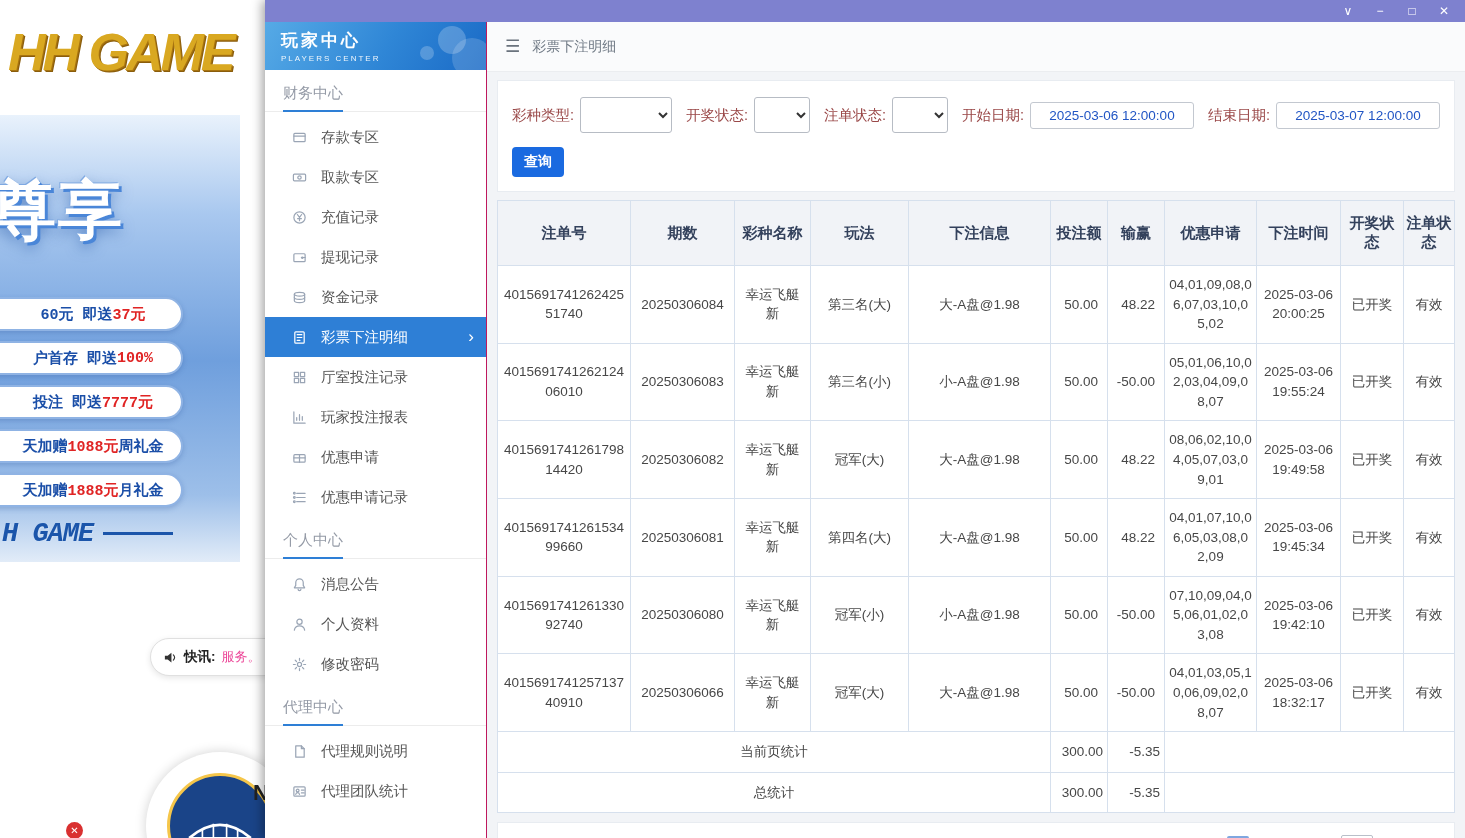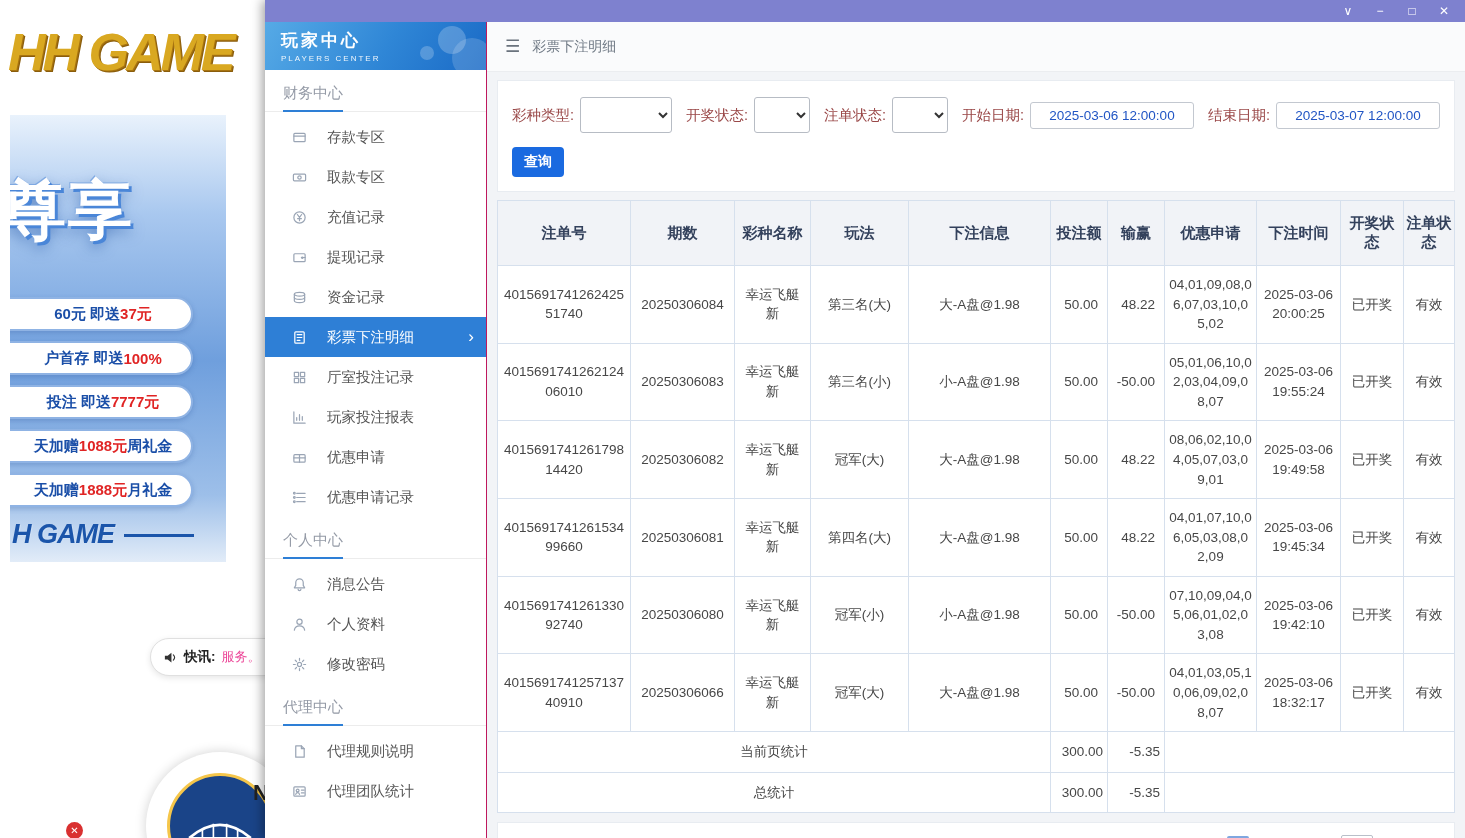--- a/index.html
+++ b/index.html
@@ -3,22 +3,22 @@
 <meta charset="utf-8">
 <style>
   * { margin:0; padding:0; box-sizing:border-box; }
   html,body { width:1465px; height:838px; overflow:hidden; }
   body { font-family:"Liberation Sans","DejaVu Sans",sans-serif; background:#fff; position:relative; }
 
   
   .site { position:absolute; inset:0; background:#fff; z-index:1; }
   .site-logo { position:absolute; left:8px; top:22px; font-size:52px; font-weight:900; font-style:italic;
                color:#d9a821; text-shadow:1px 1px 0 #a87410, 2px 2px 0 #8a5d0c; letter-spacing:-3px; white-space:nowrap; }
-  .promo { position:absolute; left:10px; top:115px; width:216px; height:447px;
-           background:linear-gradient(180deg,#e9f2fc 0%,#a9c8ef 22%,#6f9fdd 55%,#9dbfe9 85%,#e2ecf8 100%); overflow:hidden; }
+  .promo { position:absolute; left:0; top:115px; width:240px; height:447px;
+           background:linear-gradient(180deg,#e9f2fc 0%,#a9c8ef 22%,#6f9fdd 55%,#9dbfe9 85%,#e2ecf8 100%); overflow:hidden;font-family:Liberation Mono, monospace; }
   .promo-title { position:absolute; left:-8px; top:52px; font-size:64px; font-weight:900; color:#fff; letter-spacing:2px;
                  text-shadow:3px 3px 0 #4a86d8, -1px -1px 0 #7fa9e2, 0 6px 14px rgba(30,80,160,.55); white-space:nowrap; }
   .pills { position:absolute; left:0; top:182px; display:flex; flex-direction:column; gap:10px; }
   .pill { width:228px; margin-left:-45px; height:34px; background:#fff; border:2px solid #8fb3e4; border-radius:17px;
           display:flex; align-items:center; justify-content:center; padding-left:48px; font-size:15px; font-weight:bold;
           box-shadow:0 2px 5px rgba(40,80,150,.25); white-space:nowrap; }
   .pill-pre { color:#1b4fa8; }
   .pill-hl  { color:#e02424; }
   .promo-sublogo { position:absolute; left:2px; top:404px; font-size:27px; font-weight:900; font-style:italic;
                    color:#1b55aa; letter-spacing:-1px; text-shadow:1px 1px 0 #cfe0f5; }
@@ -49,21 +49,21 @@
   .sidebar-title { font-size:17px; font-weight:bold; letter-spacing:3px; }
   .sidebar-subtitle { font-size:8px; letter-spacing:2px; opacity:.92; margin-top:2px; }
   .bubble { position:absolute; border-radius:50%; background:rgba(255,255,255,.22); }
   .b1 { right:20px; top:4px;  width:28px; height:28px; }
   .b2 { right:52px; top:24px; width:14px; height:14px; }
   .b3 { right:-6px; top:16px; width:40px; height:40px; background:rgba(255,255,255,.16); }
   .sidebar-menu { flex:1; overflow:hidden; }
   .section-title { font-size:15px; color:#949aa6; padding:14px 0 8px 18px; border-bottom:1px solid #ececec;
                    margin-bottom:5px; position:relative; }
   .section-title::after { content:""; position:absolute; left:18px; bottom:-1px; width:60px; height:2px; background:#2e7fd6; }
-  .menu-item { height:40px; display:flex; align-items:center; gap:20px; padding-left:26px; font-size:14.5px; color:#555;
+  .menu-item { height:40px; display:flex; align-items:center; gap:14px; padding-left:26px; font-size:14.5px; color:#555;
                cursor:pointer; position:relative; }
   .mi-icon { width:16px; height:16px; color:#9aa5b5; display:flex; align-items:center; justify-content:center; flex:none; }
   .menu-item.active { background:#2e7fd6; color:#fff; }
   .menu-item.active .mi-icon { color:#fff; }
   .menu-item.active::after { content:"\203A"; position:absolute; right:12px; top:50%; transform:translateY(-50%);
                              color:#fff; font-size:17px; }
 
   
   .main { flex:1; display:flex; flex-direction:column; min-width:0; }
   .topbar { height:50px; flex:none; background:#fafbfc; border-bottom:1px solid #ebedf0; display:flex; align-items:center;

